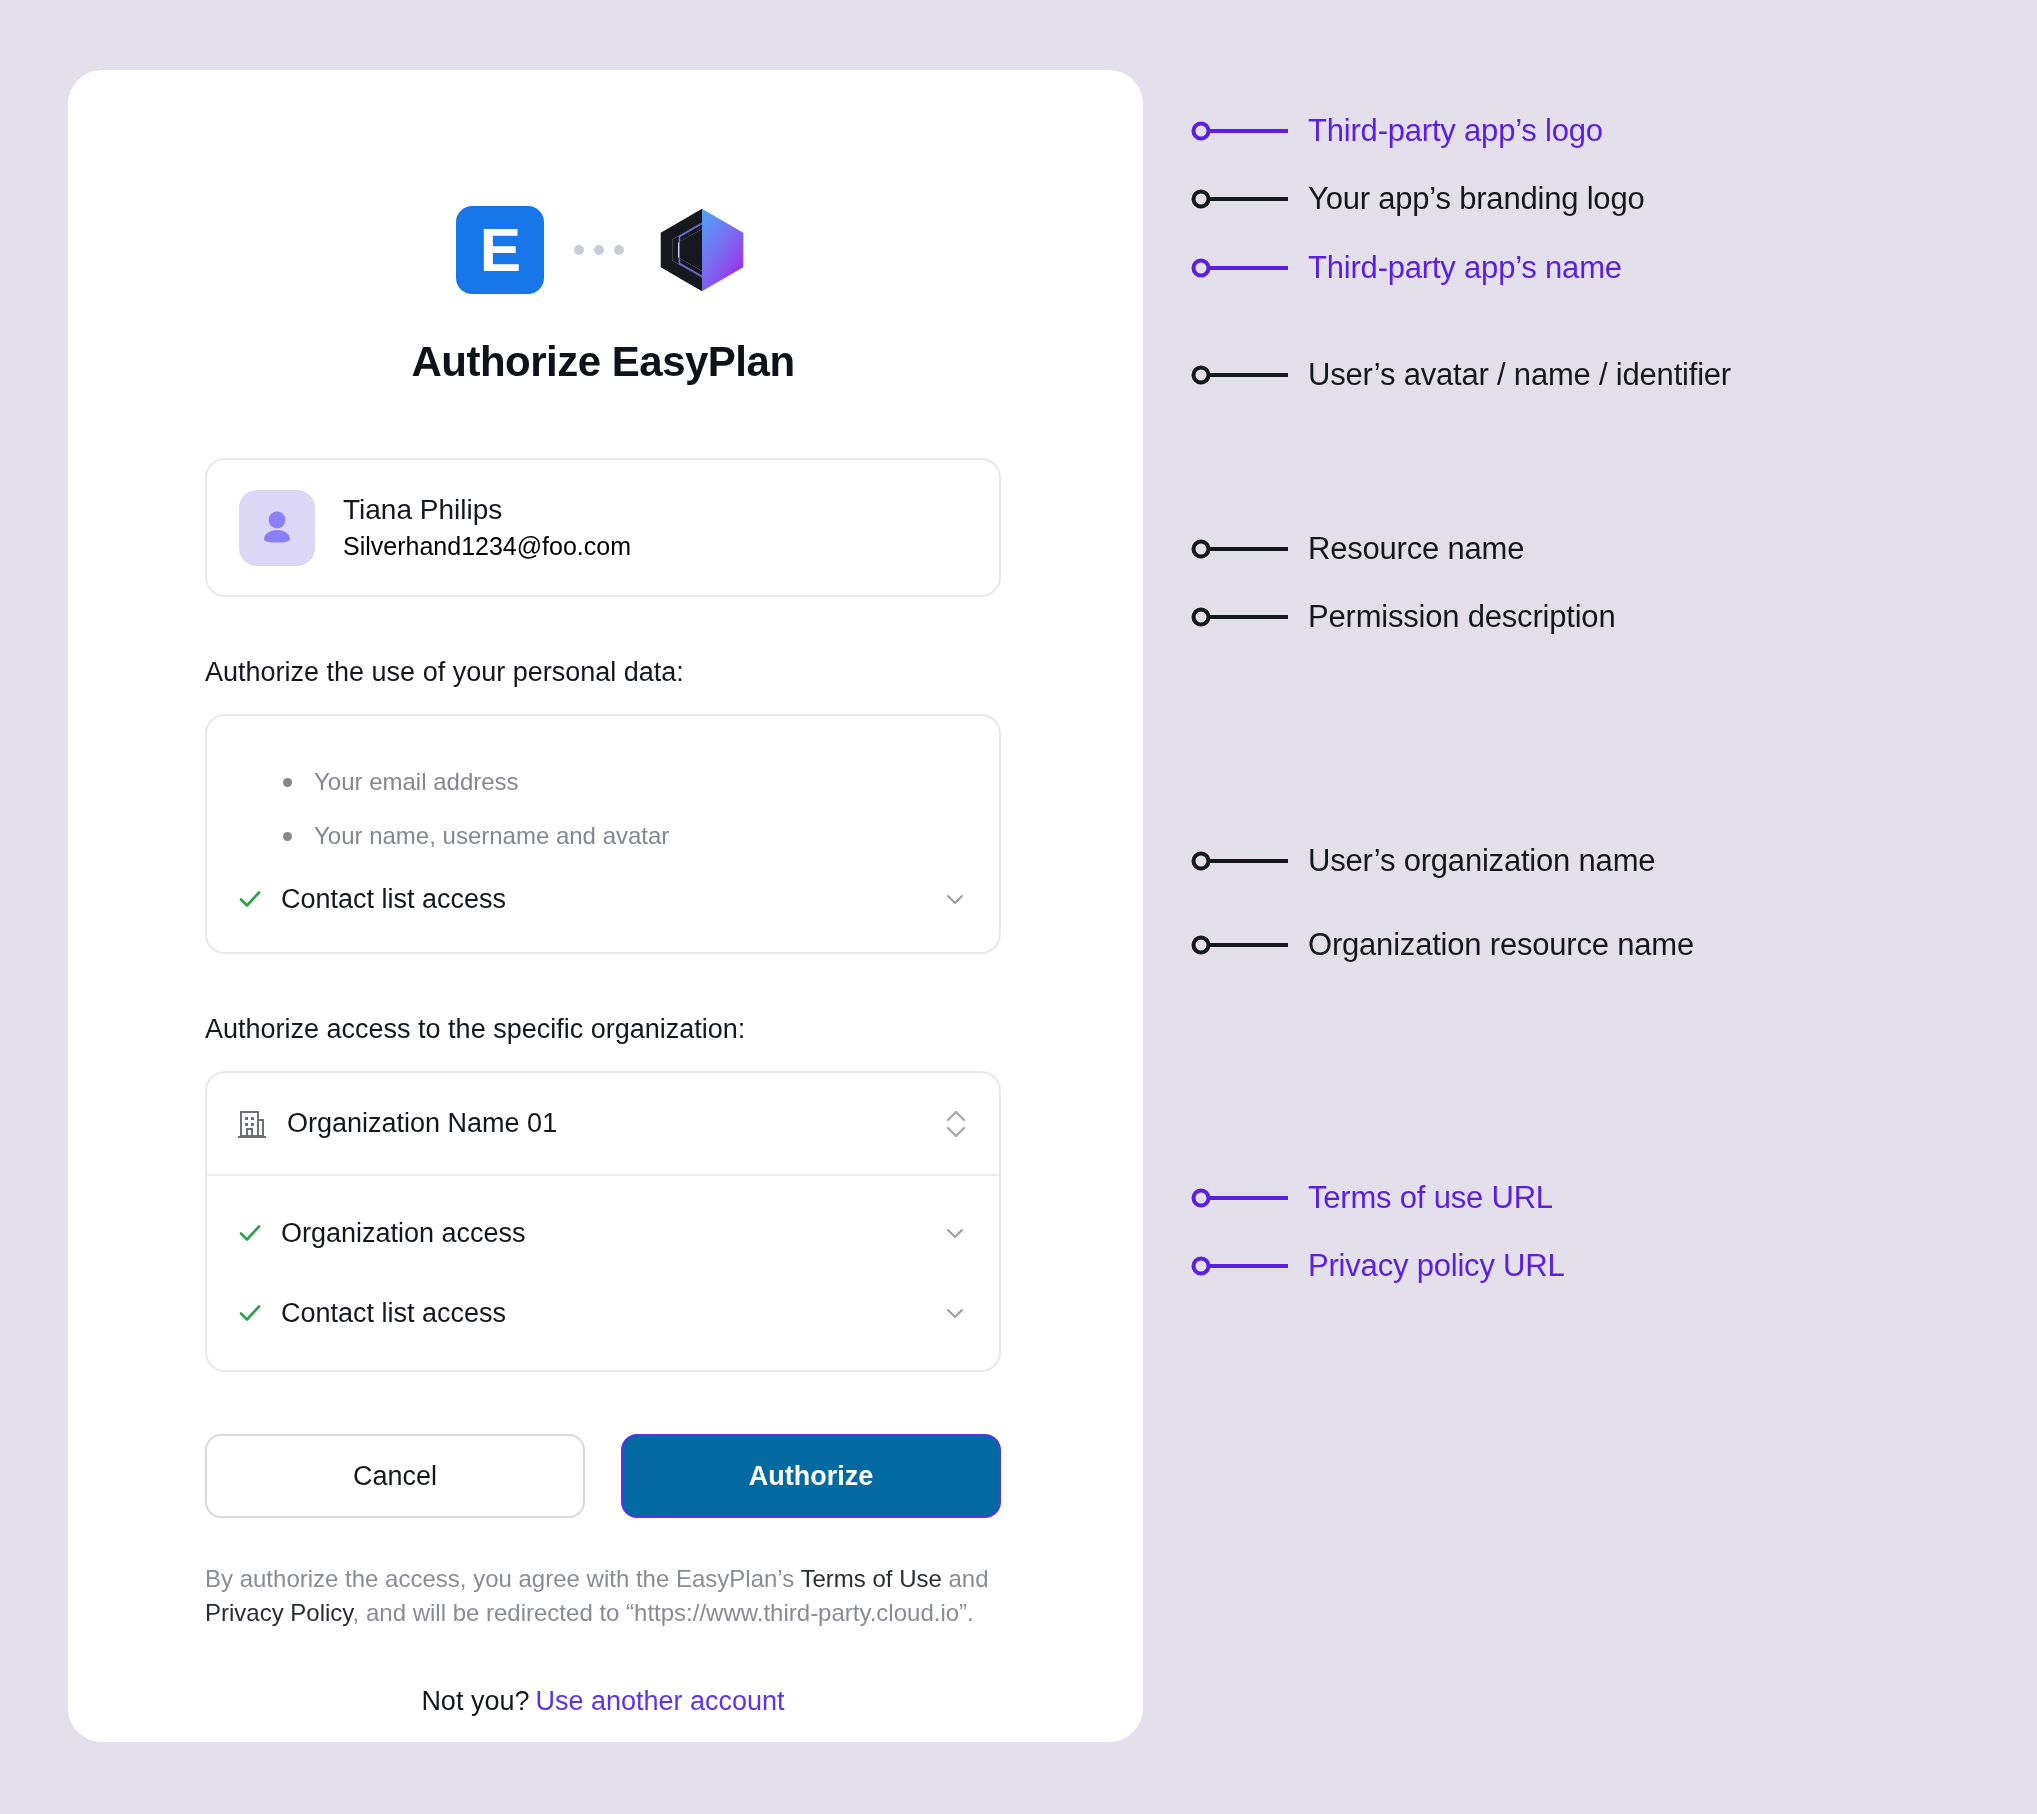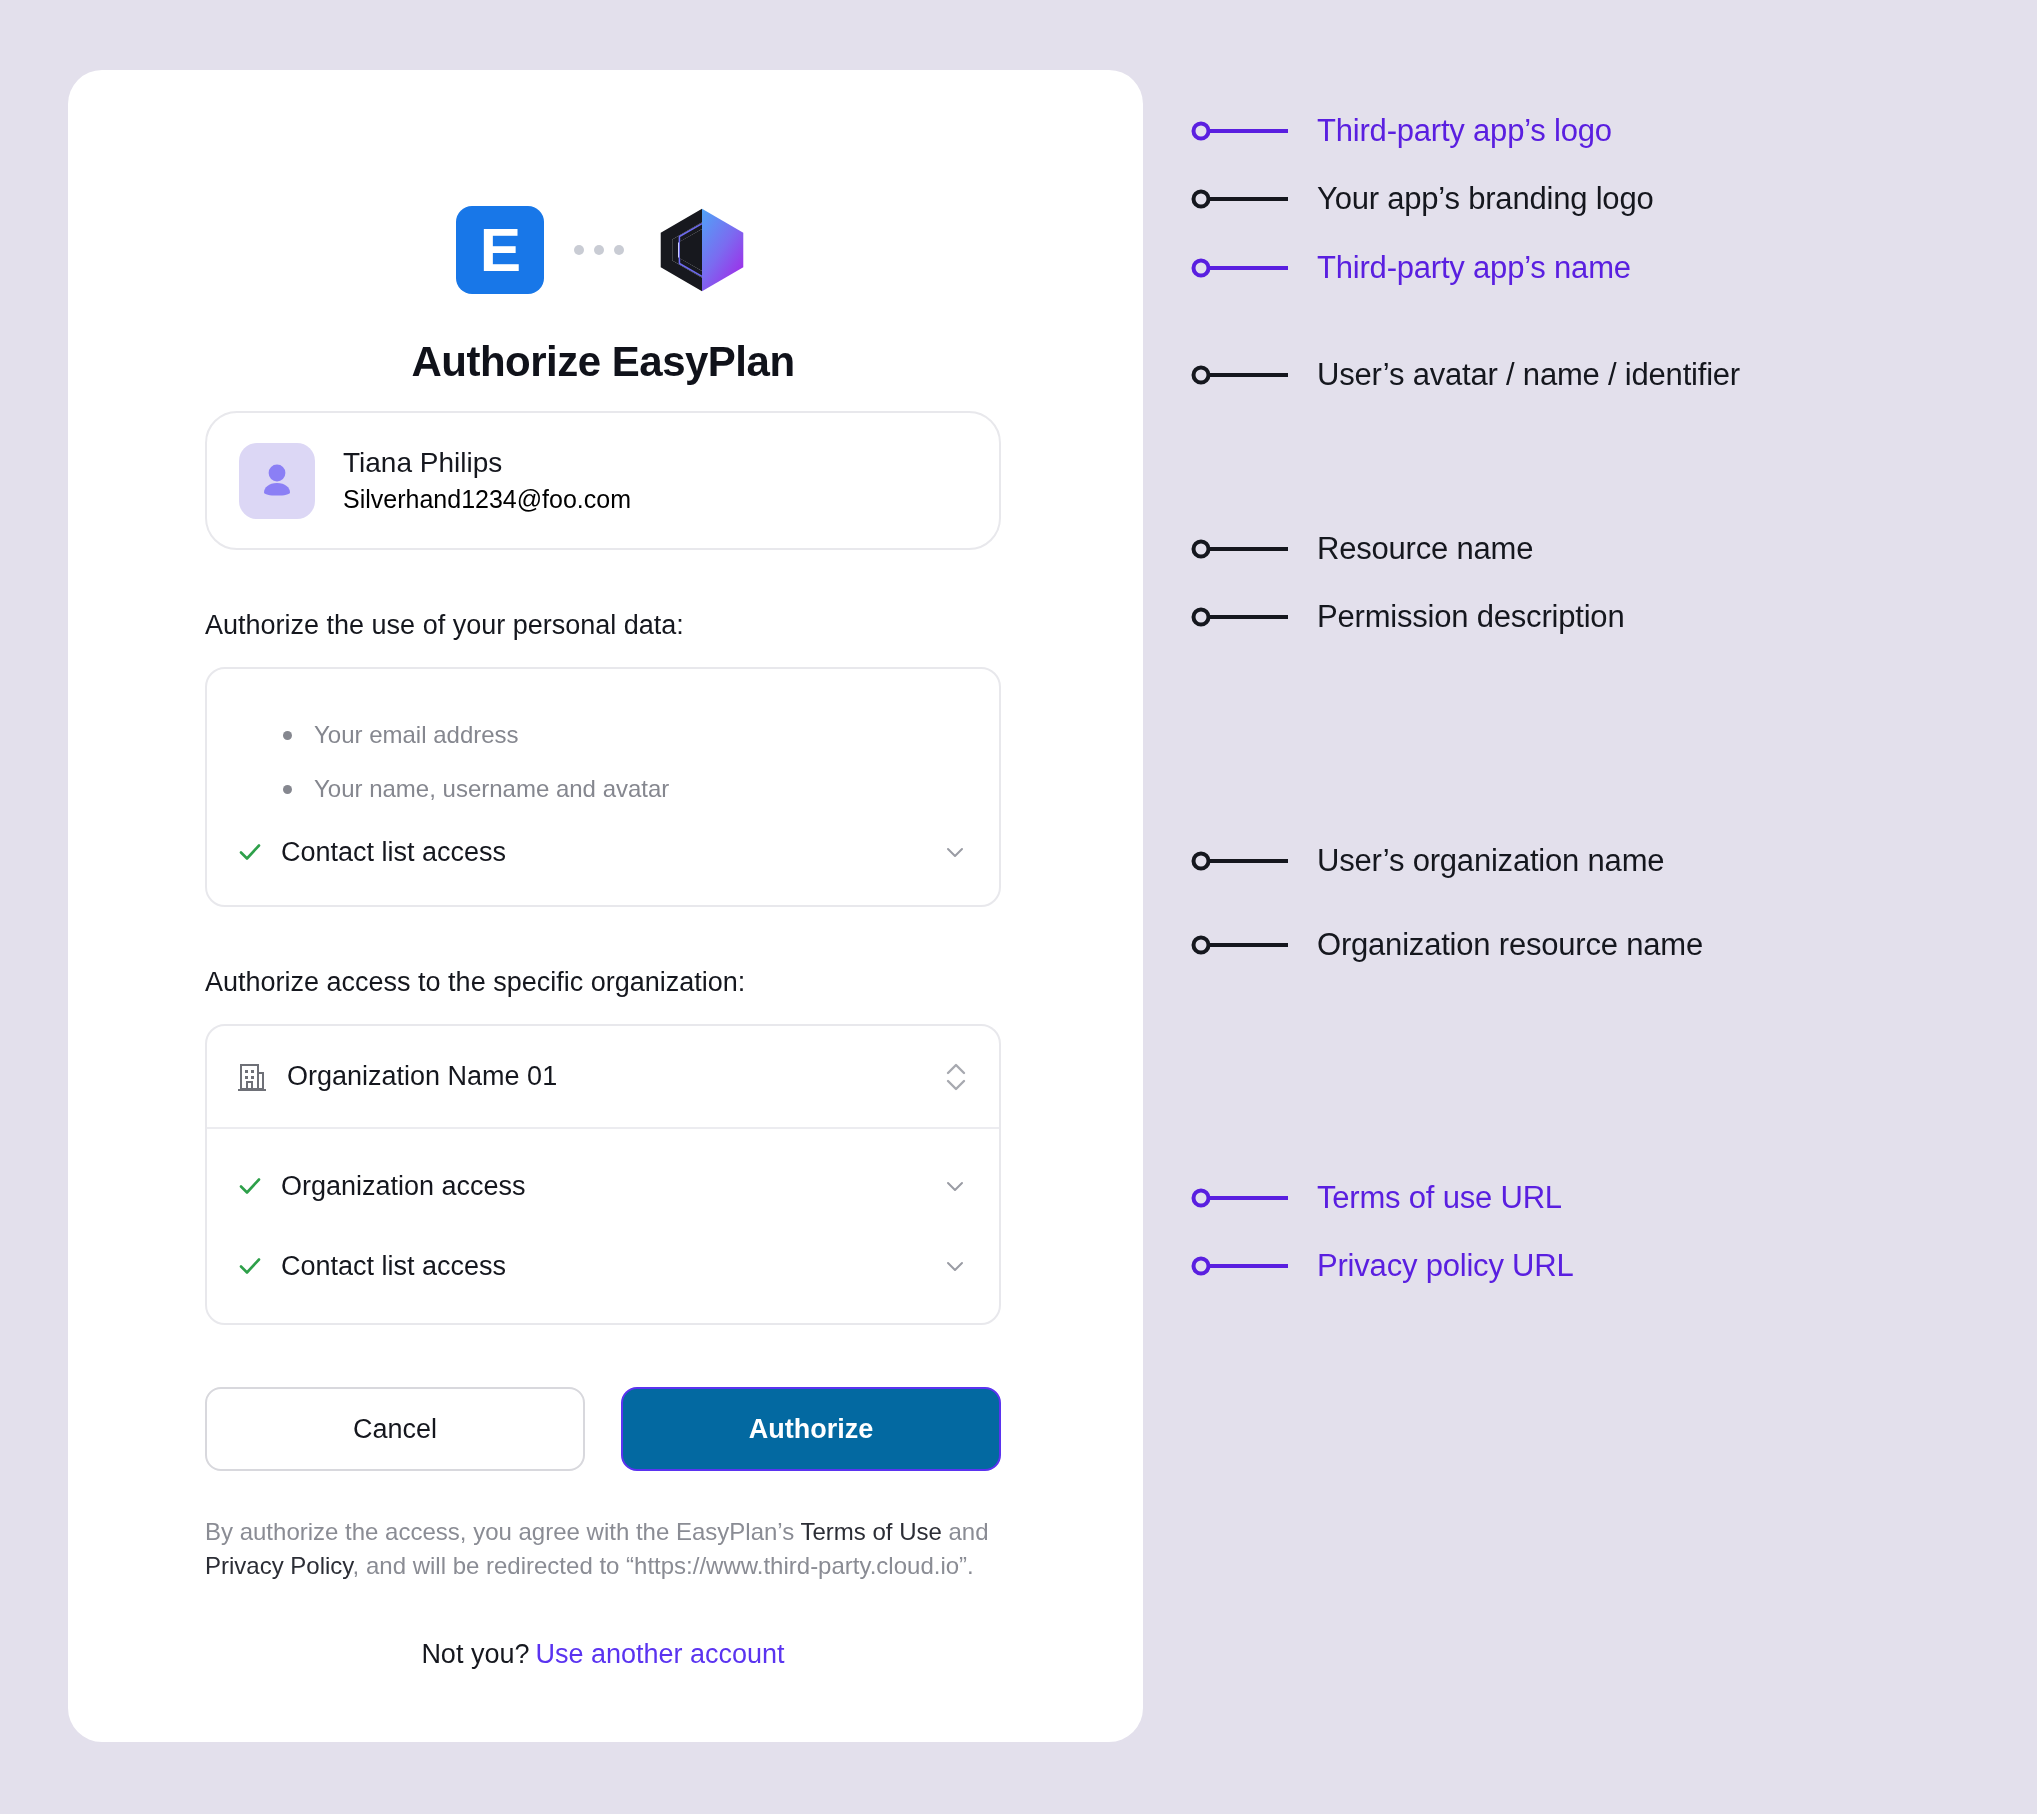--- a/index.html
+++ b/index.html
@@ -87,23 +87,23 @@
     text-align: center;
     font-size: 42px;
     font-weight: bold;
     color: #10121a;
     margin-top: 38px;
     letter-spacing: -0.5px;
   }
 
   
   .user-card {
-    margin-top: 25px;
+    margin-top: 72px;
     border: 2px solid #e8e8ec;
-    border-radius: 32px;
+    border-radius: 20px;
     height: 139px;
     display: flex;
     align-items: center;
     padding: 0 32px;
     box-sizing: border-box;
     background: #fff;
   }
   .avatar {
     width: 76px;
     height: 76px;
@@ -288,21 +288,21 @@
     white-space: nowrap;
   }
   .ann .marker {
     width: 98px;
     height: 22px;
     flex: 0 0 auto;
     display: block;
   }
   .ann .ann-label {
     font-size: 31px;
-    margin-left: 29px;
+    margin-left: 20px;
     letter-spacing: -0.2px;
   }
   .ann.dark .ann-label { color: #15171e; }
   .ann.purple .ann-label { color: #5a1fe0; }
 </style>
 </head>
 <body>
 
 <div class="page">
 

